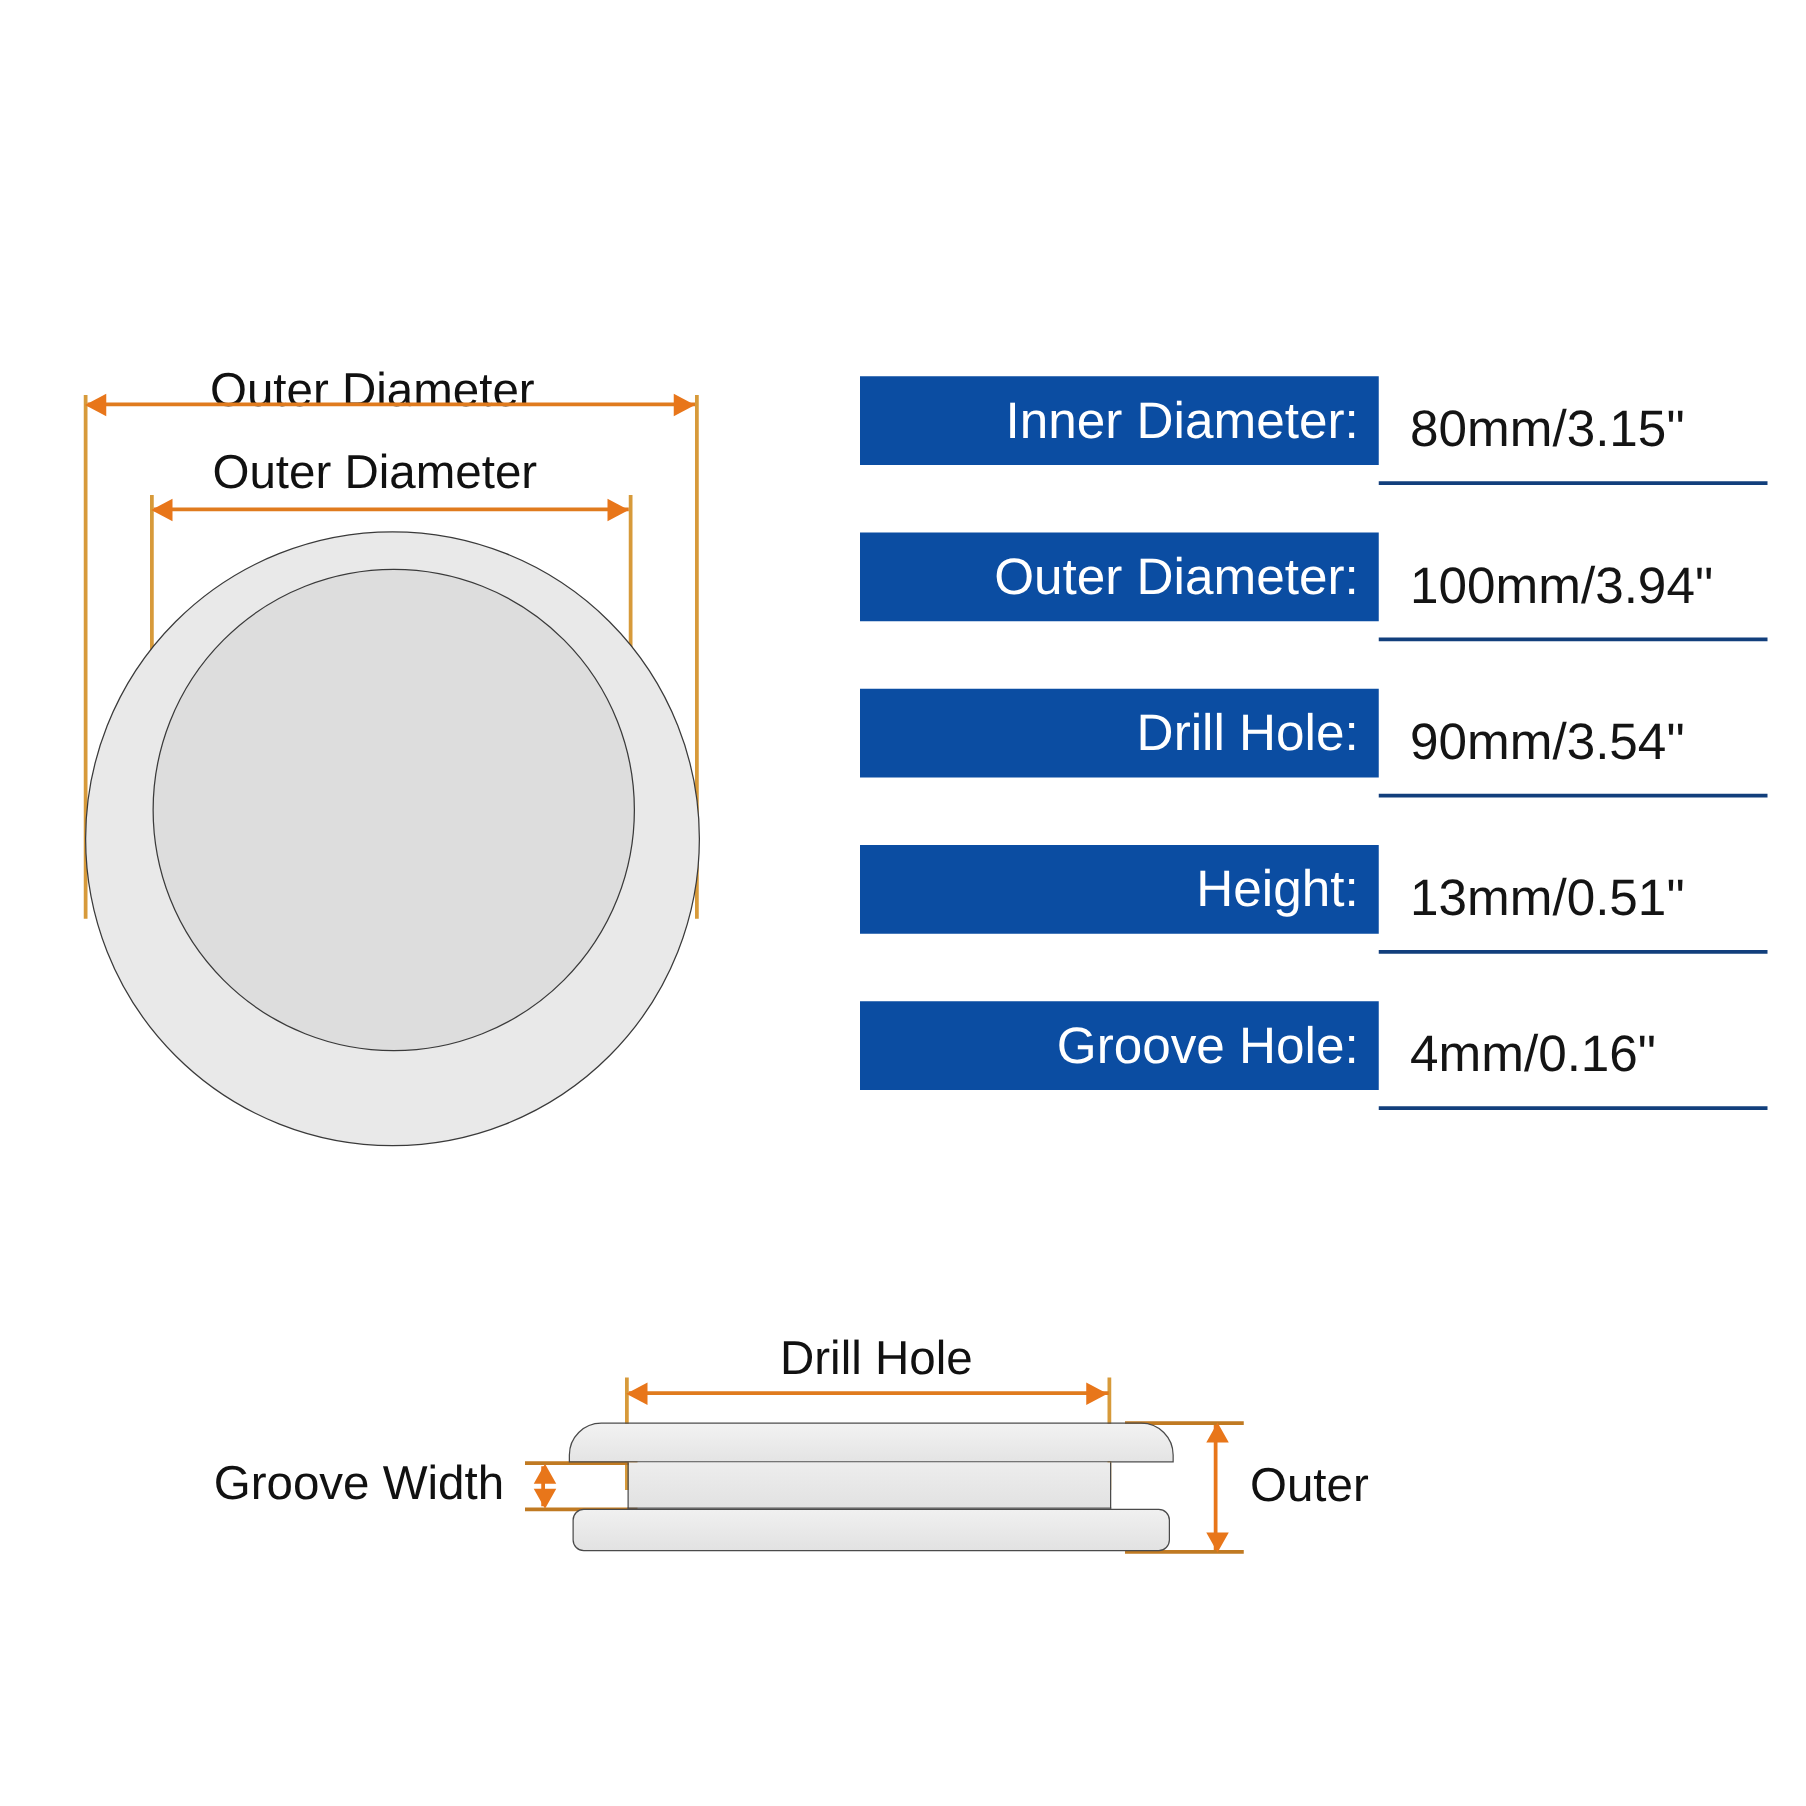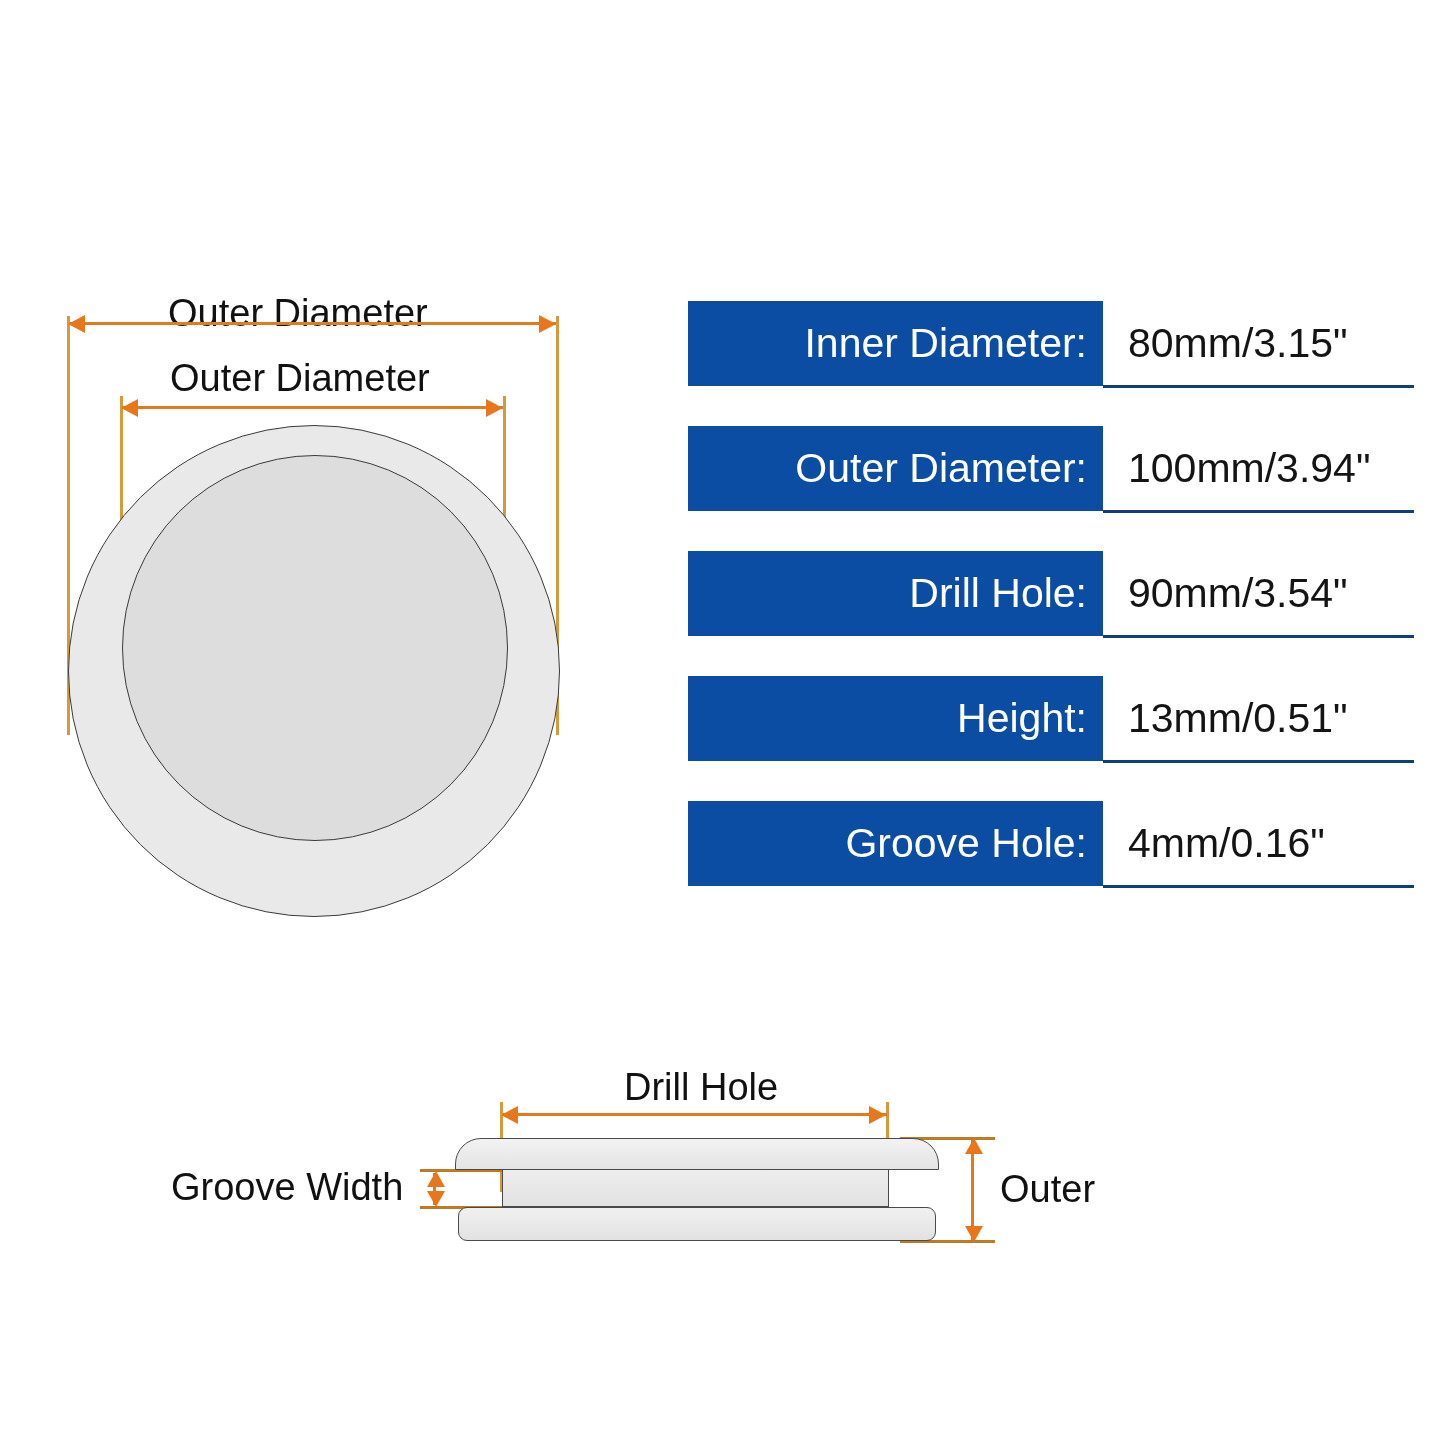--- a/index.html
+++ b/index.html
@@ -72,21 +72,21 @@
   .arw-r { border-top:9px solid transparent; border-bottom:9px solid transparent; border-left:17px solid #e8761a; }
   .arw-u { border-left:9px solid transparent; border-right:9px solid transparent; border-bottom:16px solid #e8761a; }
   .arw-d { border-left:9px solid transparent; border-right:9px solid transparent; border-top:16px solid #e8761a; }
 
   
   #spec-table { position:absolute; left:688px; top:301px; width:726px; }
   .spec-row { position:relative; height:125px; }
   .spec-key {
     position:absolute;
     left:0; top:0;
-    width:415px; height:85px;
+    width:415px; height:71px;
     background:#0b4da2;
     display:flex;
     align-items:center;
     justify-content:flex-end;
     padding-right:16px;
   }
   .spec-key span {
     color:#ffffff;
     font-size:41px;
     font-weight:400;

